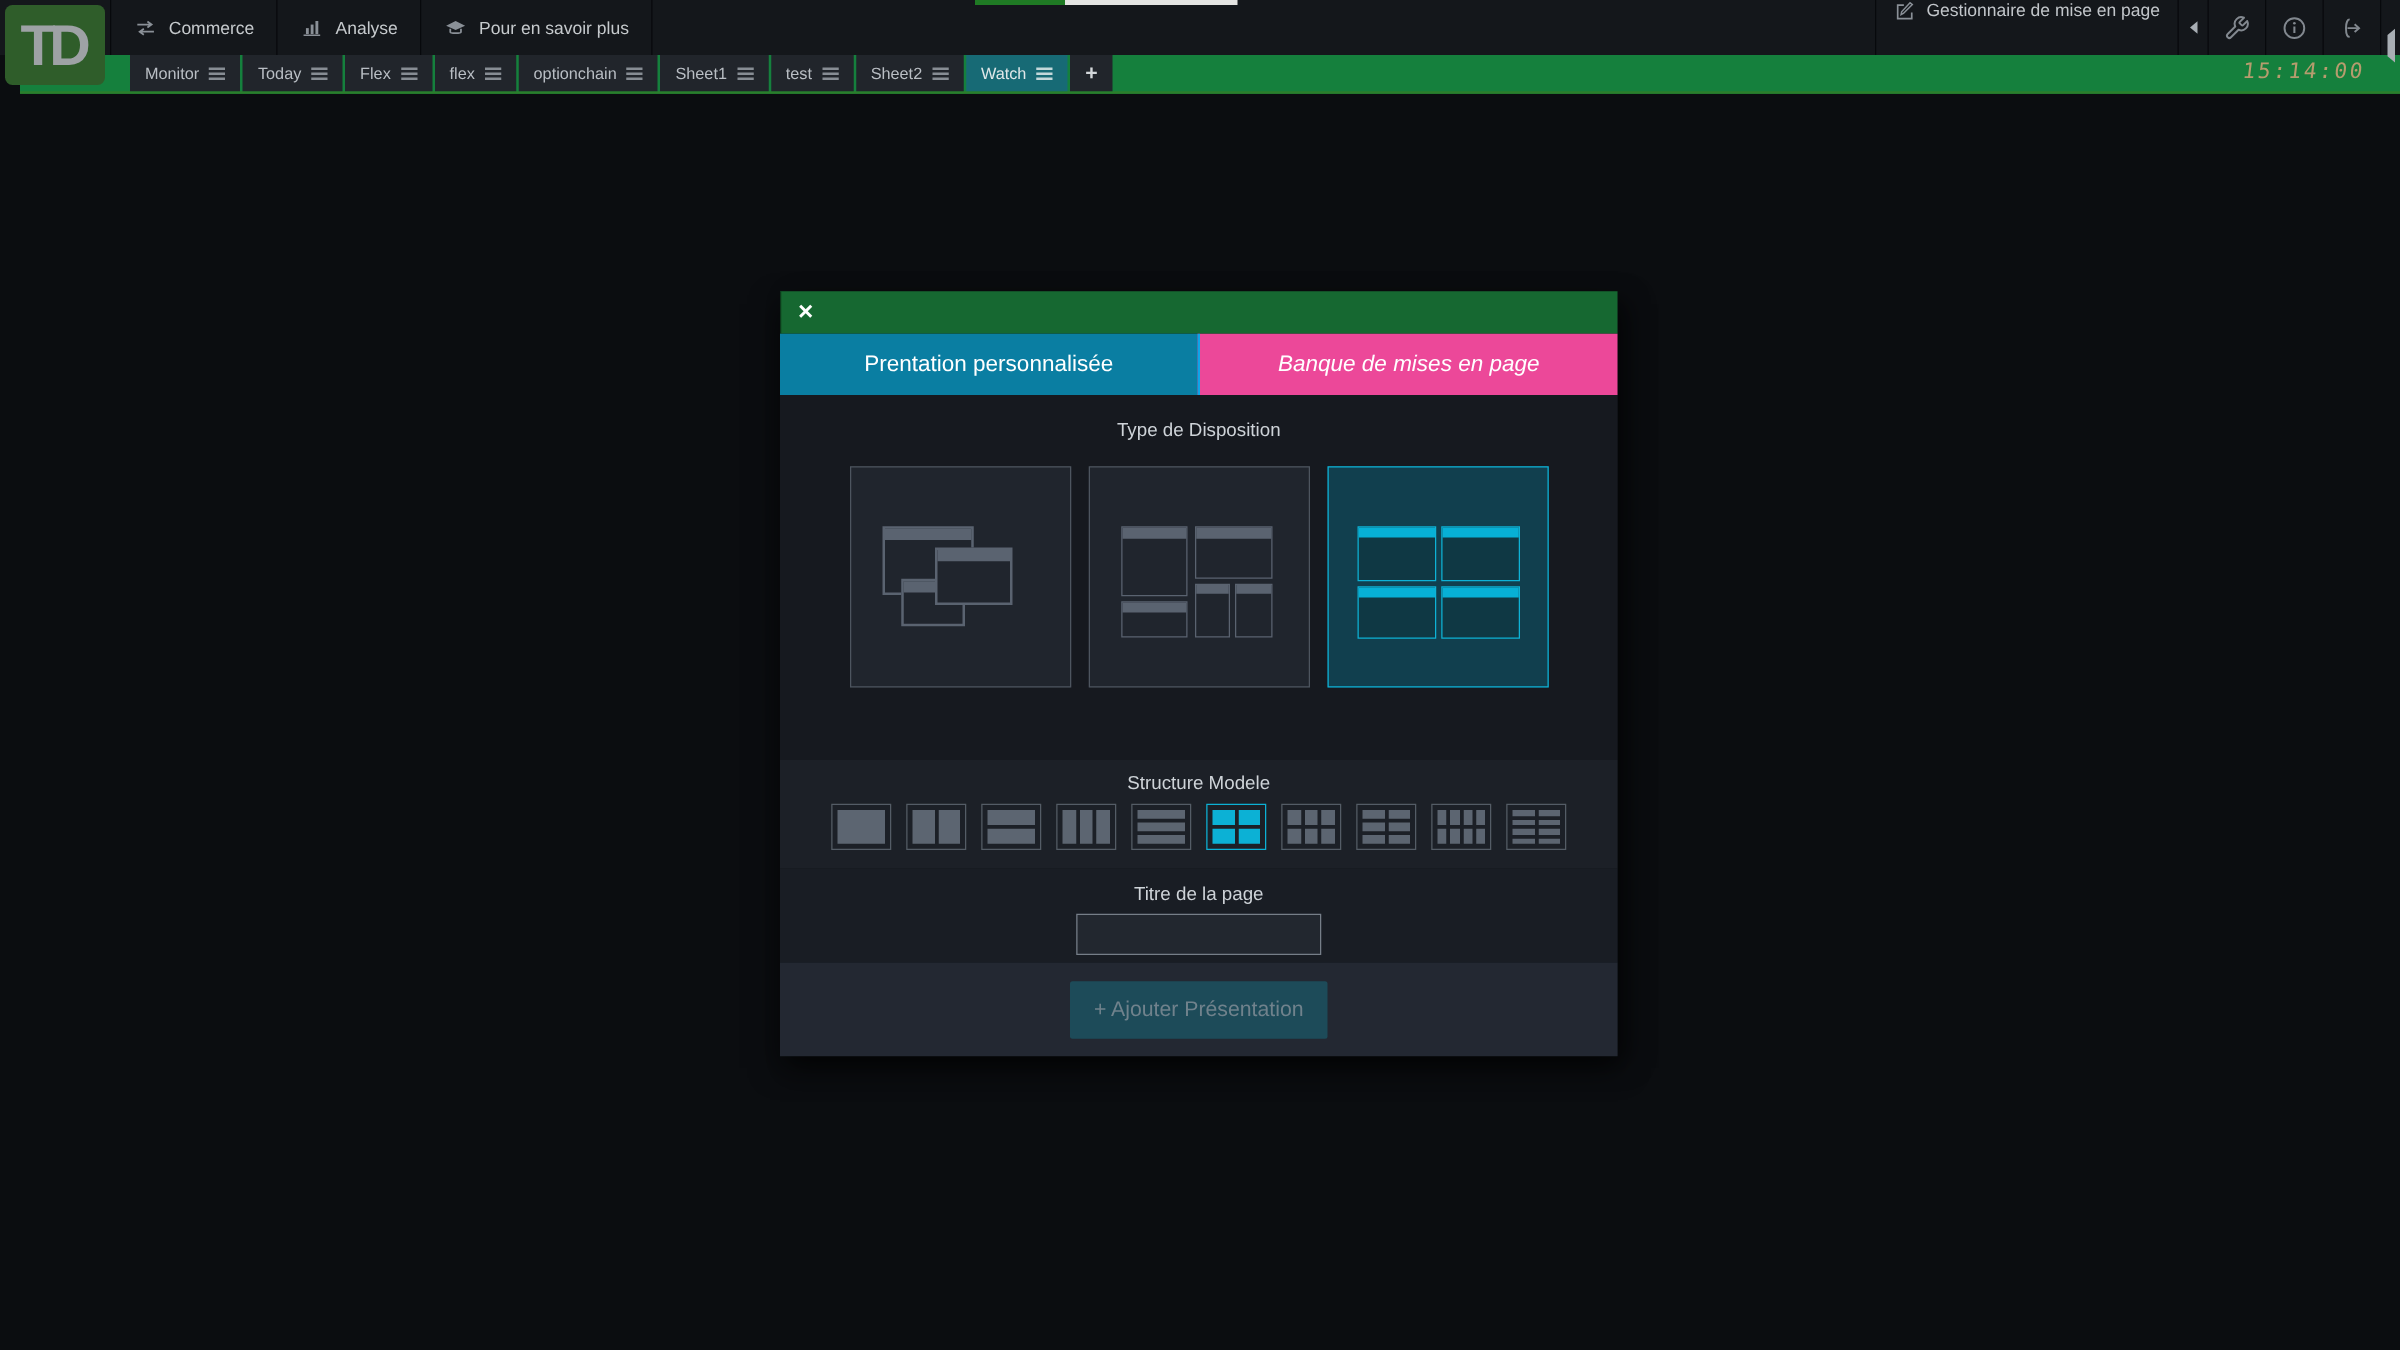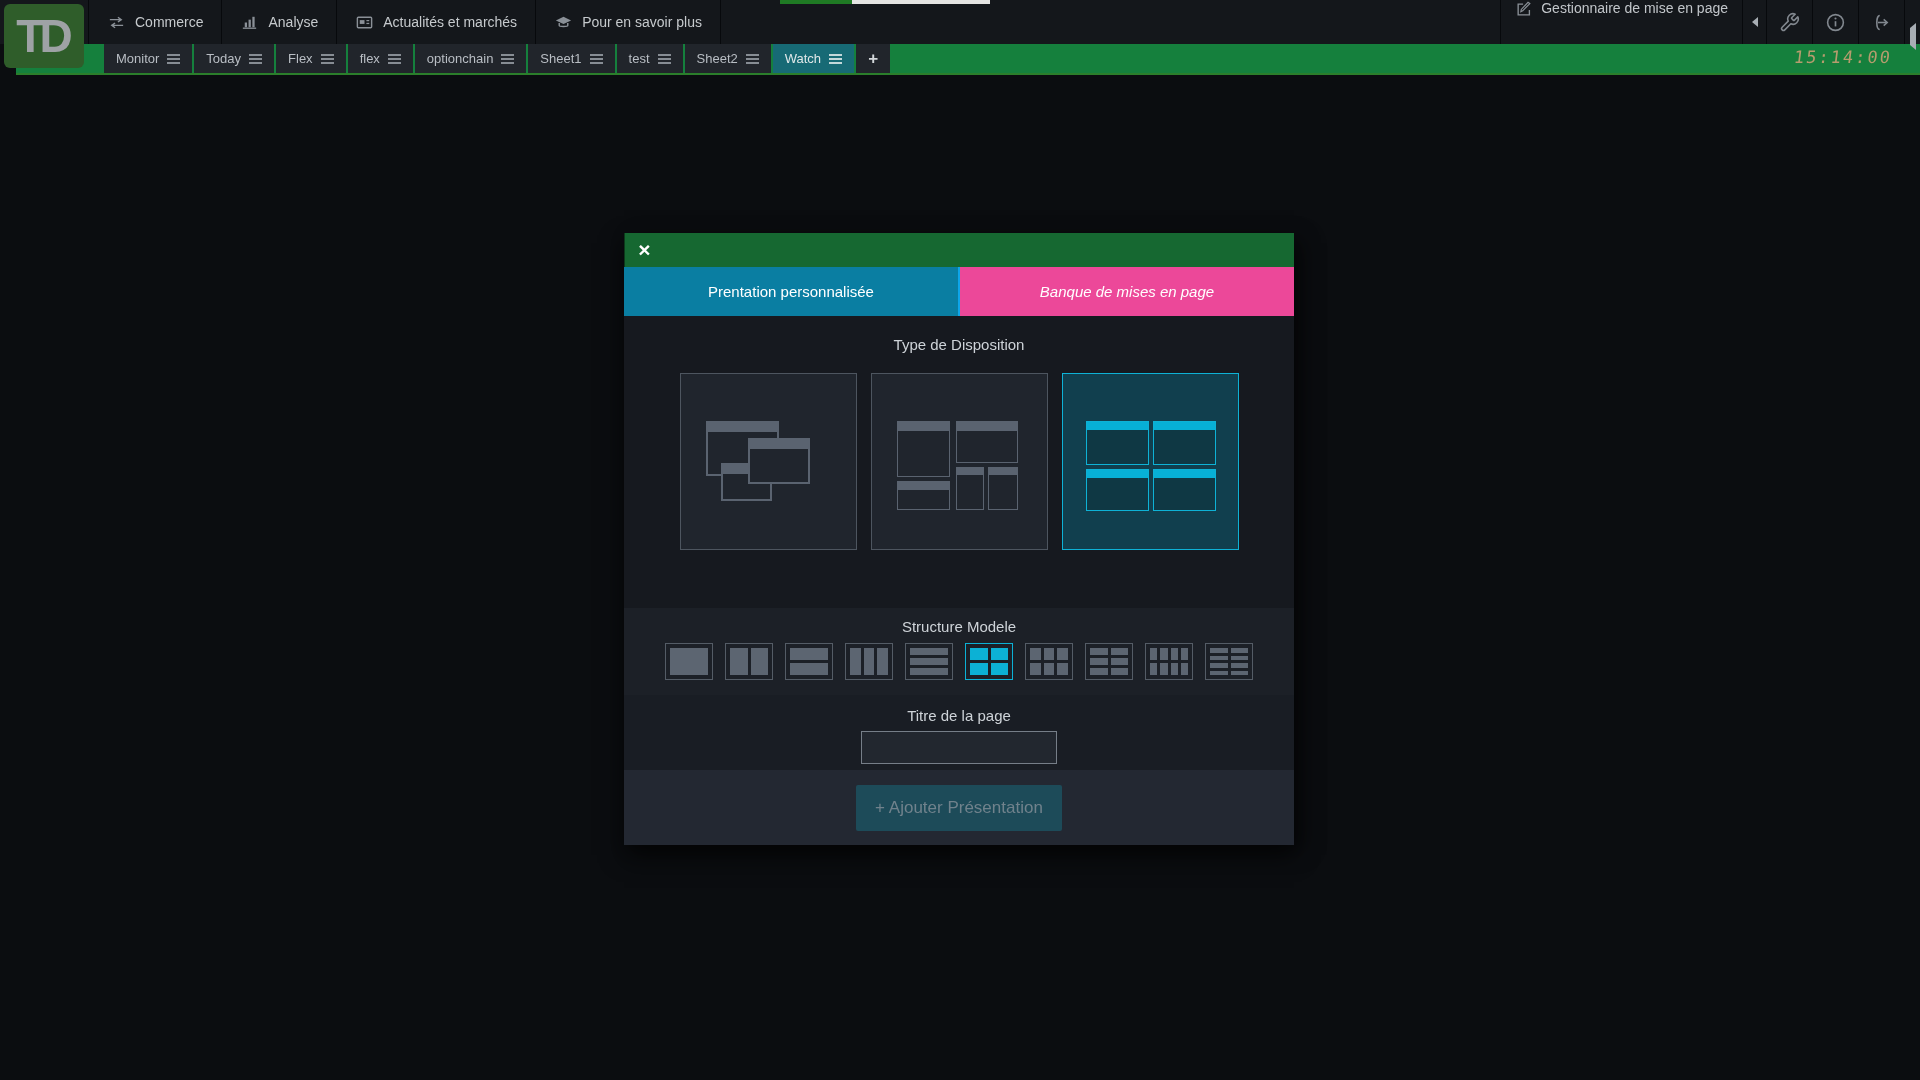--- a/index.html
+++ b/index.html
@@ -53,21 +53,21 @@
 
   
   .modal { position:absolute; left:624px; top:233px; width:670px; height:612px; z-index:50;
     box-shadow:0 10px 22px rgba(0,0,0,.6), 10px 6px 20px rgba(0,0,0,.35);
     display:flex; flex-direction:column; }
   .modal-header { height:34px; background:#166831; display:flex; align-items:center; flex:0 0 auto; }
   .modal-title { flex:1; color:#ffffff; font-size:15px; padding-left:10px; letter-spacing:.3px; }
   .modal-close { width:40px; height:34px; display:flex; align-items:center; justify-content:center;
     border-left:1px solid #0c3a1b; color:#ffffff; font-size:21px; font-weight:bold; cursor:default; }
   .modal-tabs { height:49px; display:flex; flex:0 0 auto; }
-  .mtab { flex:1; display:flex; align-items:center; justify-content:center; color:#ffffff; font-size:15px; }
+  .mtab { flex:1; display:flex; align-items:center; justify-content:center; color:#ffffff; font-size:18px; }
   .mtab.active { background:#0a7ea2; }
   .mtab.inactive { background:#ec4899; border-left:2px solid #0ea5e9;font-style:italic; }
 
   .section-type { height:292px; background:#16191f; flex:0 0 auto; padding-top:20px; }
   .sec-heading { text-align:center; color:#ced3d8; font-size:15px; }
   .cards { display:flex; justify-content:center; gap:14px; margin-top:20px; }
   .card { width:177px; height:177px; background:#20252d; border:1px solid #4d555f; position:relative; }
   .card.selected { background:#113f4e; border:1px solid #0eb2d6; }
   .card-labels { display:flex; justify-content:center; gap:14px; margin-top:16px; }
   .card-label { width:177px; text-align:center; color:#eef1f3; font-size:15px; }
@@ -149,29 +149,20 @@
         <span>Commerce</span>
       </div>
       <div class="menu-item">
         <svg class="ic" width="19" height="19" viewBox="0 0 20 20">
           <line x1="3" y1="16" x2="17" y2="16" stroke="#8a9097" stroke-width="1.4"></line>
           <rect x="5" y="10" width="2.4" height="5" fill="#8a9097"></rect>
           <rect x="9" y="7" width="2.4" height="8" fill="#8a9097"></rect>
           <rect x="13" y="4" width="2.4" height="11" fill="#8a9097"></rect>
         </svg>
         <span>Analyse</span>
-      </div>
-      <div class="menu-item">
-        <svg class="ic" width="19" height="19" viewBox="0 0 20 20">
-          <rect x="2.5" y="4.5" width="15" height="11" rx="1" fill="none" stroke="#8a9097" stroke-width="1.5"></rect>
-          <rect x="5" y="7.5" width="5" height="4" fill="#8a9097"></rect>
-          <line x1="12" y1="8" x2="15" y2="8" stroke="#8a9097" stroke-width="1.3"></line>
-          <line x1="12" y1="11" x2="15" y2="11" stroke="#8a9097" stroke-width="1.3"></line>
-        </svg>
-        <span>Actualités et marchés</span>
       </div>
       <div class="menu-item">
         <svg class="ic" width="19" height="19" viewBox="0 0 20 20">
           <polygon points="10,4 18,8 10,11.5 2,8" fill="#8a9097"></polygon>
           <path d="M5.5 10.5 V13.2 C5.5 14.6 14.5 14.6 14.5 13.2 V10.5" fill="none" stroke="#8a9097" stroke-width="1.5"></path>
         </svg>
         <span>Pour en savoir plus</span>
       </div>
     </nav>
     <div class="topbar-spacer"></div>

